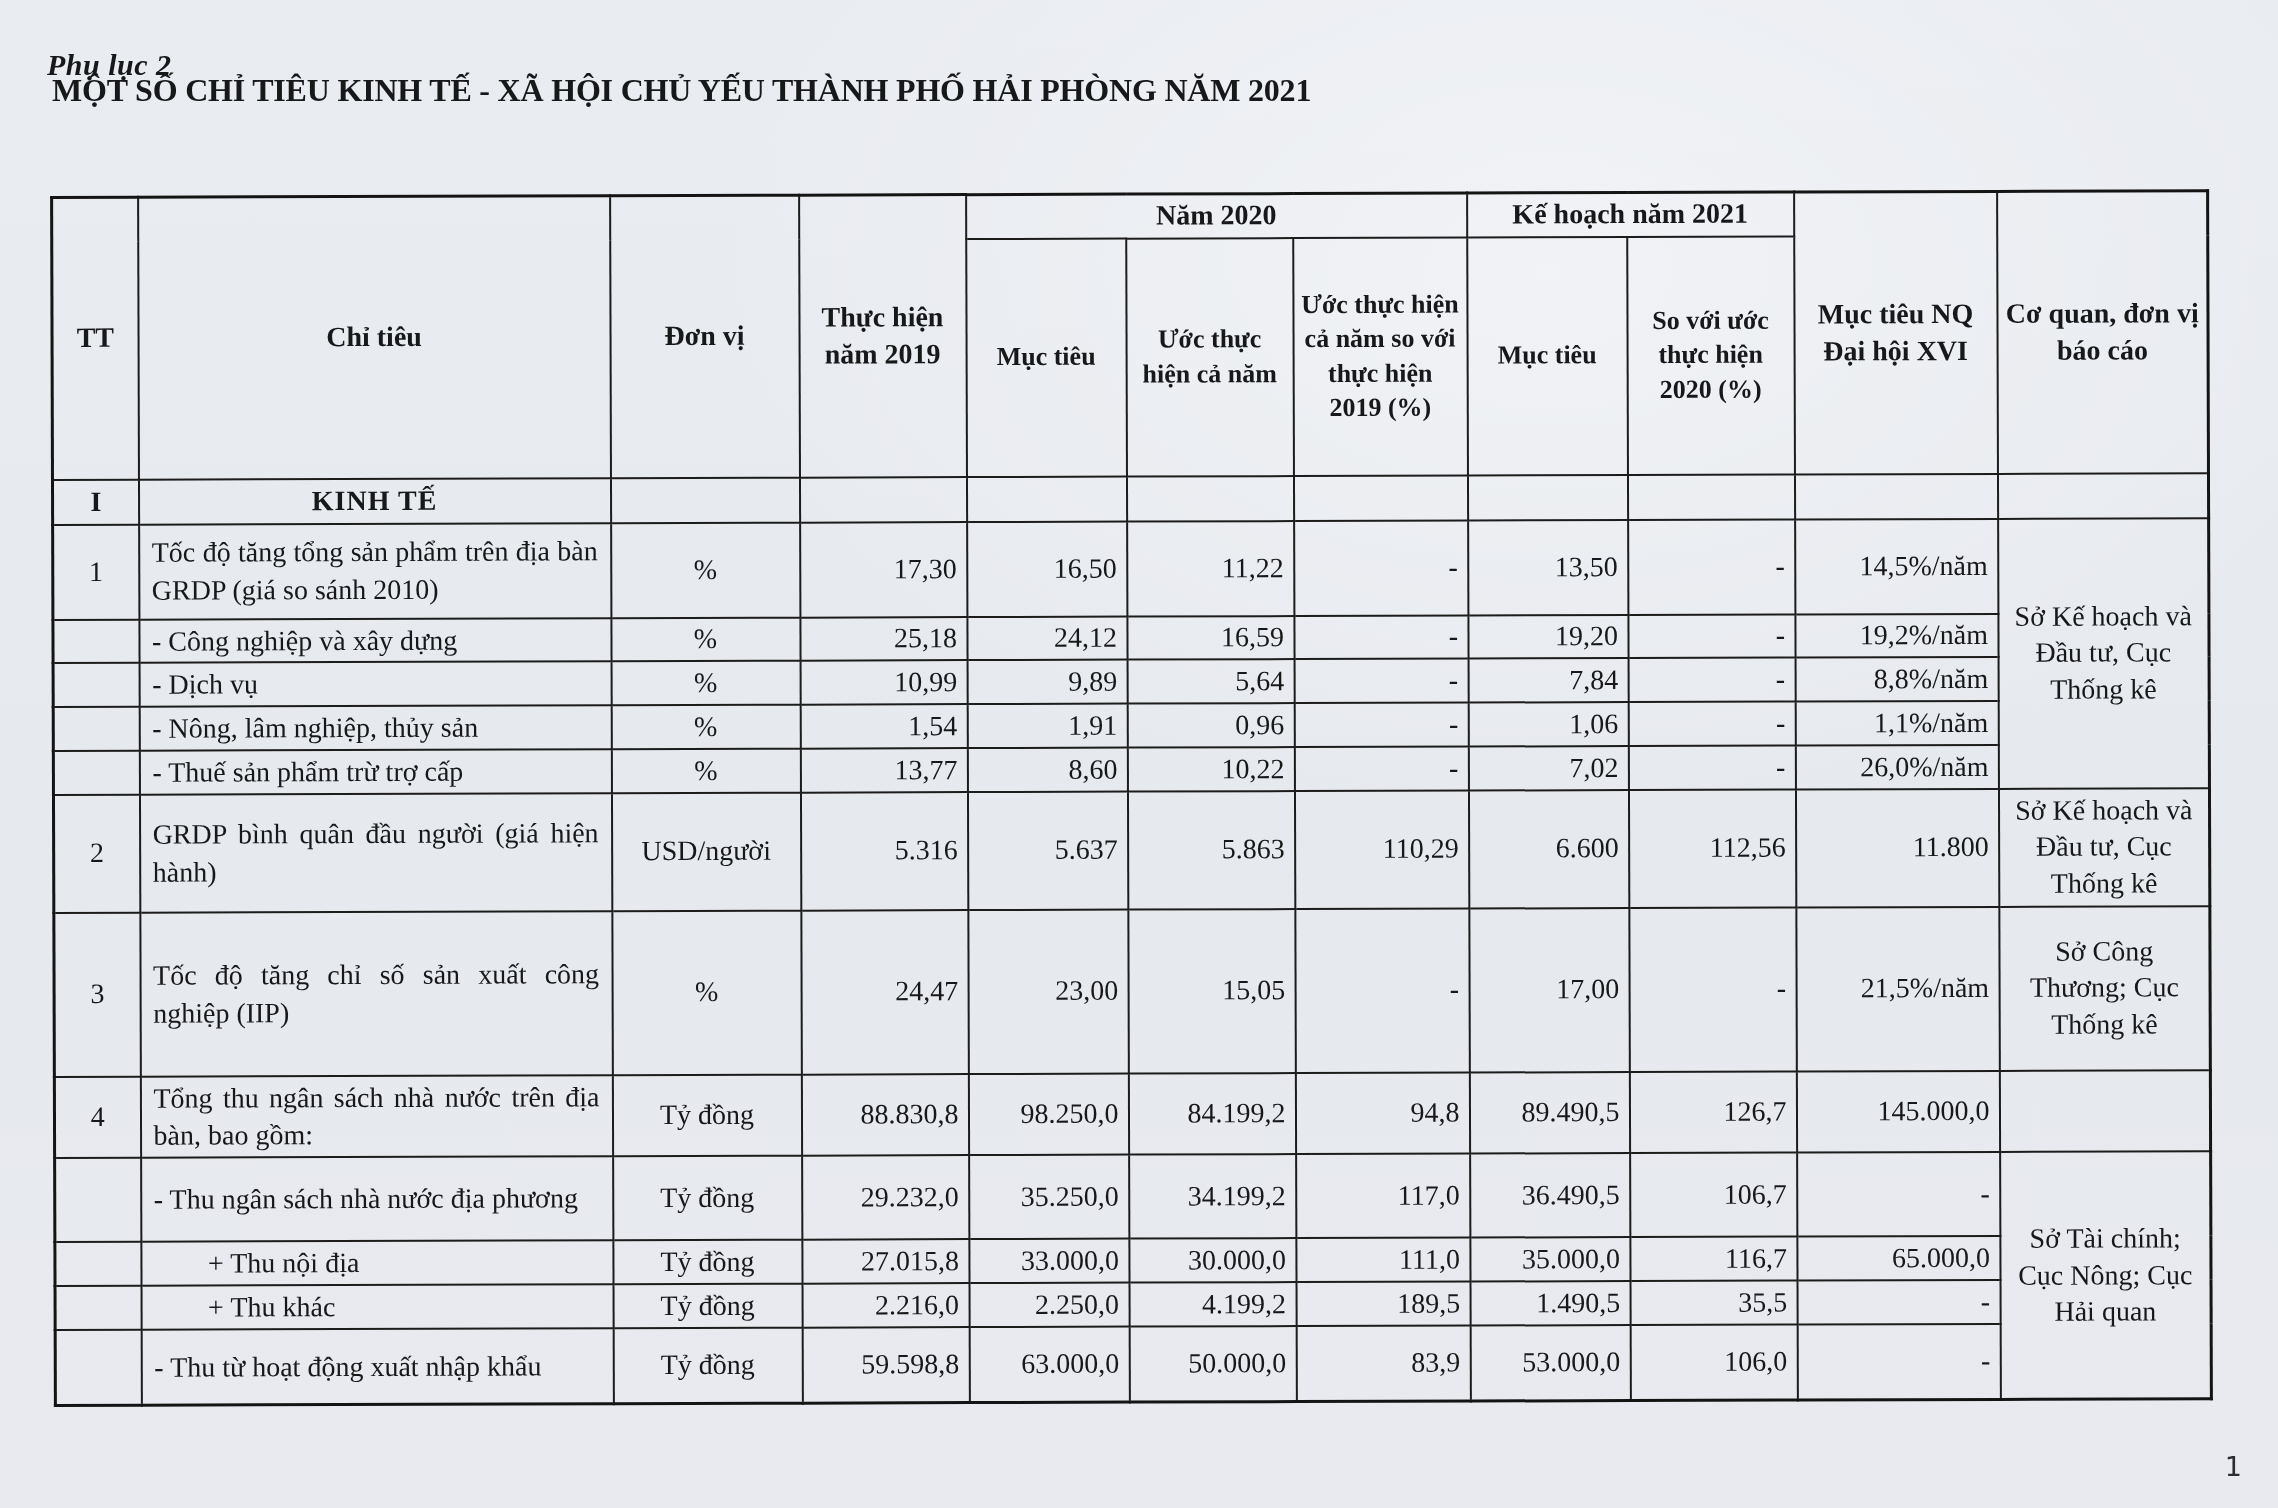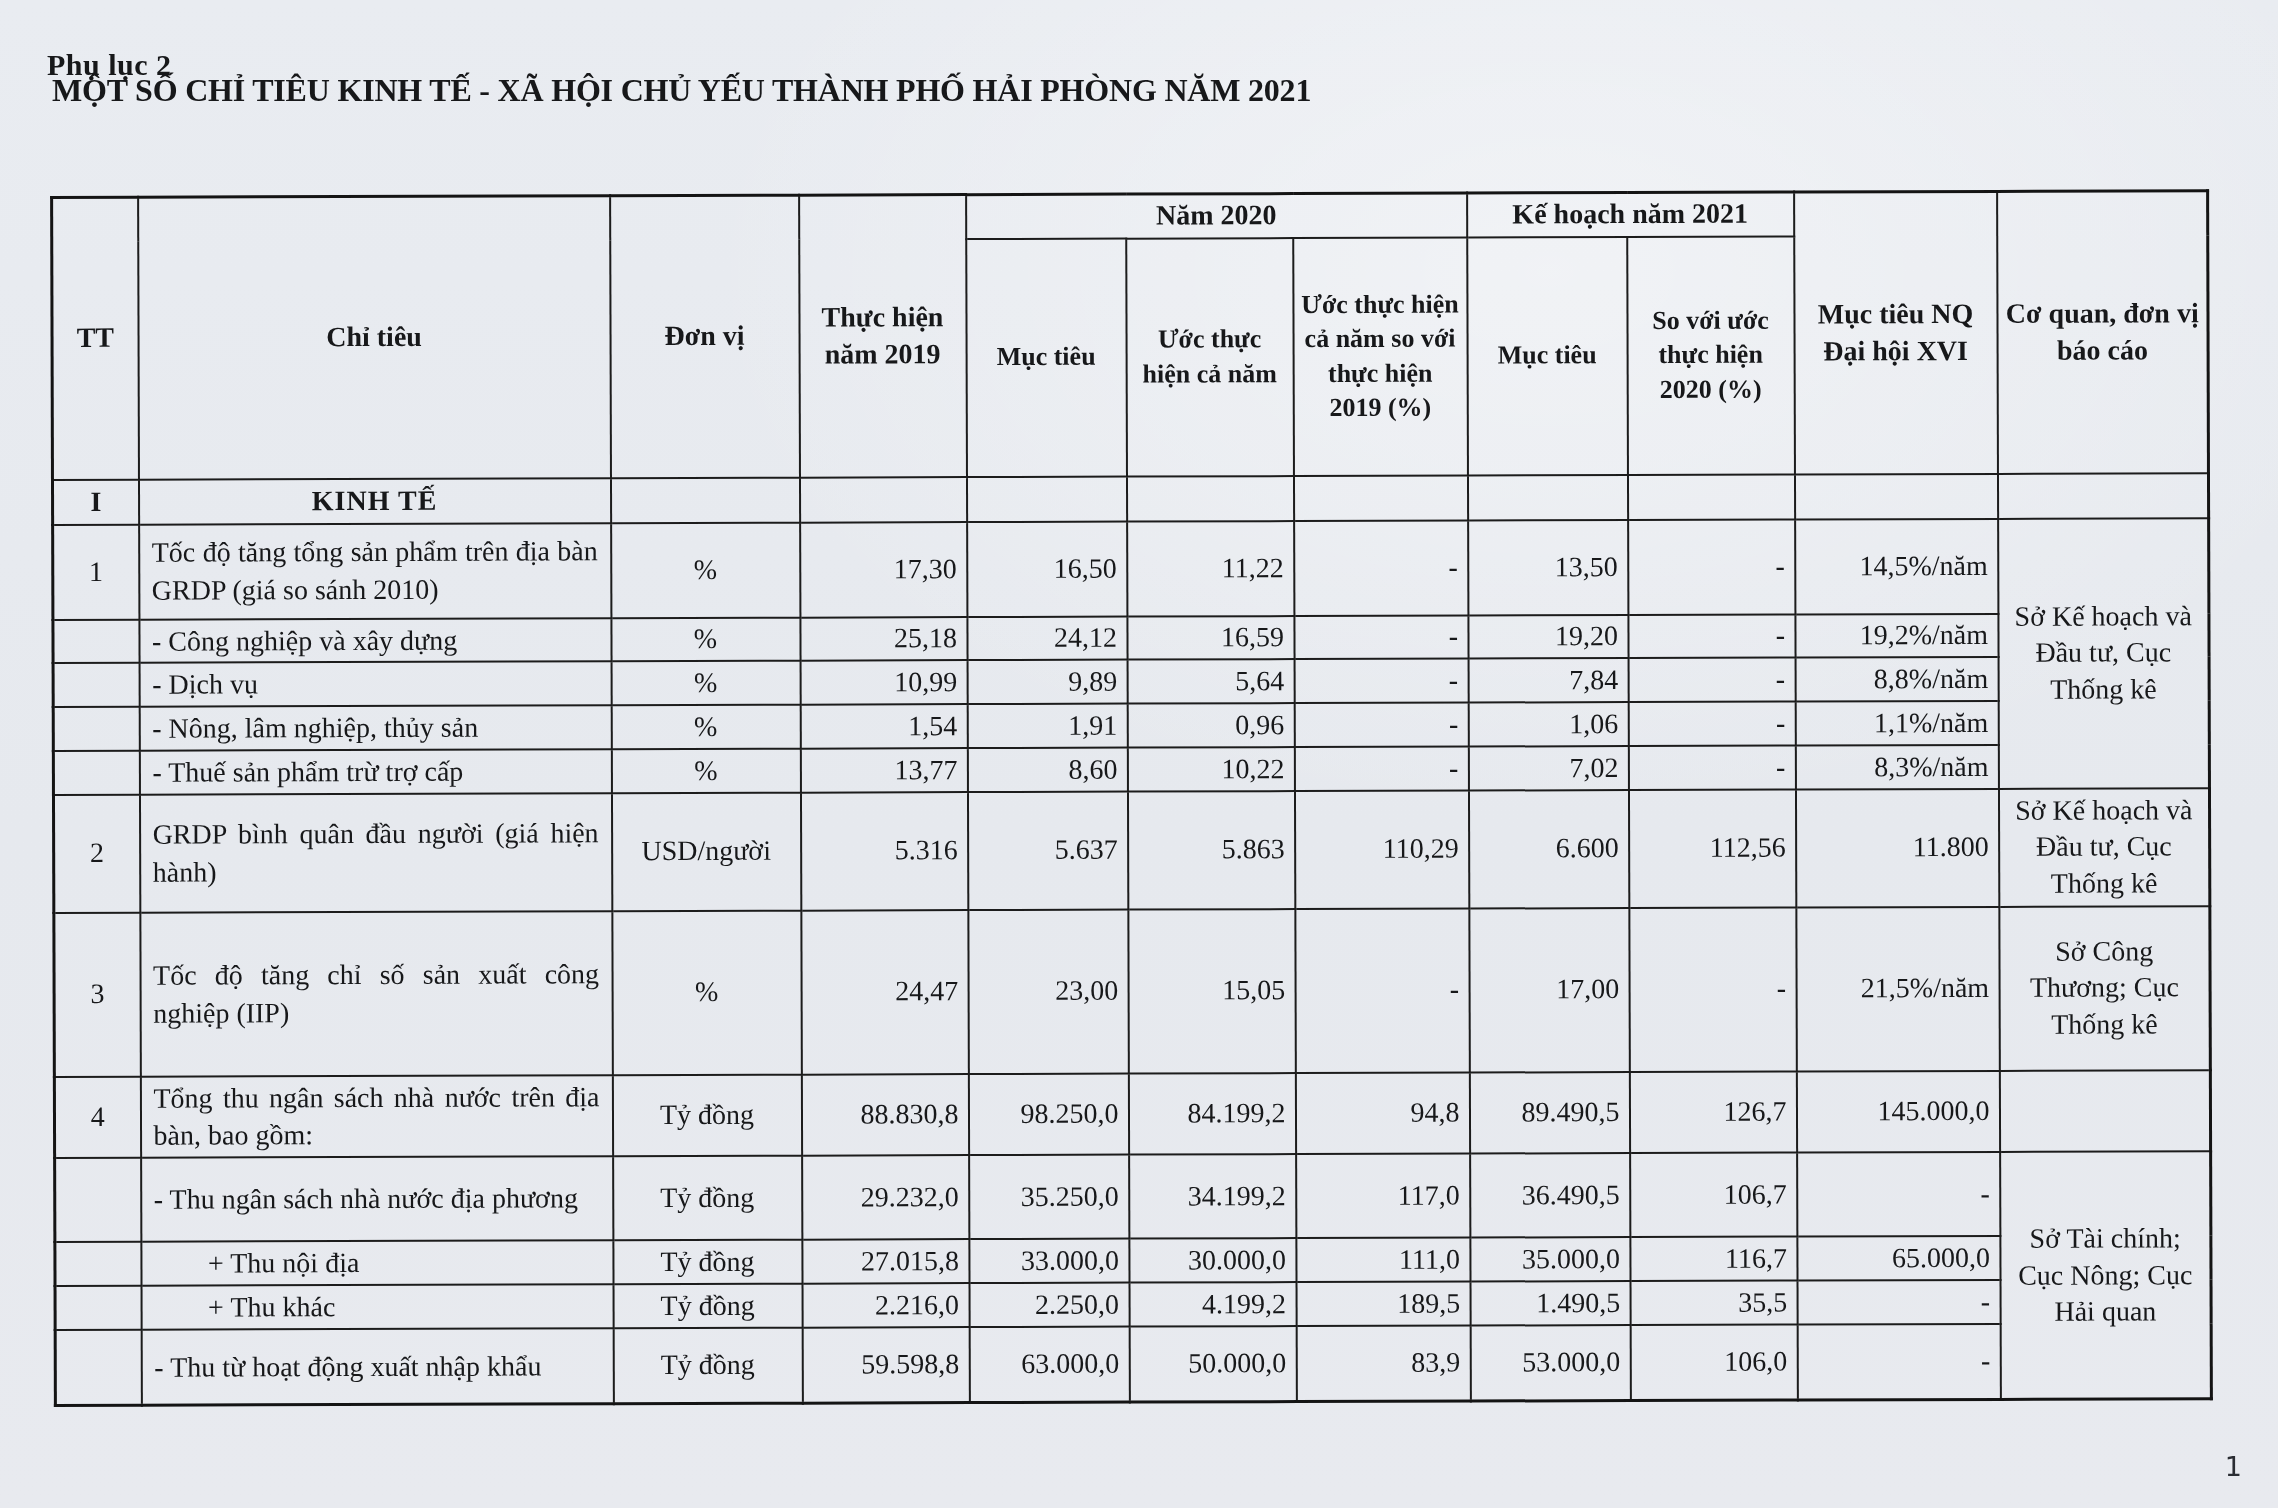--- a/index.html
+++ b/index.html
@@ -7,21 +7,21 @@
     width:2278px;height:1508px;position:relative;overflow:hidden;
     font-family:"Liberation Serif", serif;color:#17181a;
     background-color:#e8ebf0;
     background-image:
       radial-gradient(1400px 900px at 68% 18%, rgba(255,255,255,.38), transparent 62%),
       linear-gradient(180deg,#e9ecf1 0%,#e6e9ee 55%,#e8eaef 100%);
   }
   .page{position:absolute;inset:0;}
   .appendix{
     position:absolute;left:47px;top:48px;
-    font-size:30px;font-weight:bold;letter-spacing:.5px;
+    font-size:30px;font-weight:bold;font-style:italic;letter-spacing:.5px;
   }
   .title{
     position:absolute;left:52px;top:72px;width:2056px;
     text-align:left;font-weight:bold;font-size:32px;letter-spacing:-.2px;
   }
   table.main{
     position:absolute;left:52px;top:196px;width:2156px;
     border-collapse:collapse;table-layout:fixed;
     border:3px solid #141414;
     transform:rotate(-0.18deg);transform-origin:0 50%;
@@ -173,21 +173,21 @@
         <tr class="kind-sub">
           <td class="c-tt"></td>
           <td class="c-label">- Thuế sản phẩm trừ trợ cấp</td>
           <td class="c-unit">%</td>
           <td class="c-num">13,77</td>
           <td class="c-num">8,60</td>
           <td class="c-num">10,22</td>
           <td class="c-num">-</td>
           <td class="c-num">7,02</td>
           <td class="c-num">-</td>
-          <td class="c-num">8,3%/năm</td>
+          <td class="c-num">26,0%/năm</td>
         </tr>
         <tr class="kind-item">
           <td class="c-tt">2</td>
           <td class="c-label">GRDP bình quân đầu người (giá hiện hành)</td>
           <td class="c-unit">USD/người</td>
           <td class="c-num">5.316</td>
           <td class="c-num">5.637</td>
           <td class="c-num">5.863</td>
           <td class="c-num">110,29</td>
           <td class="c-num">6.600</td>

